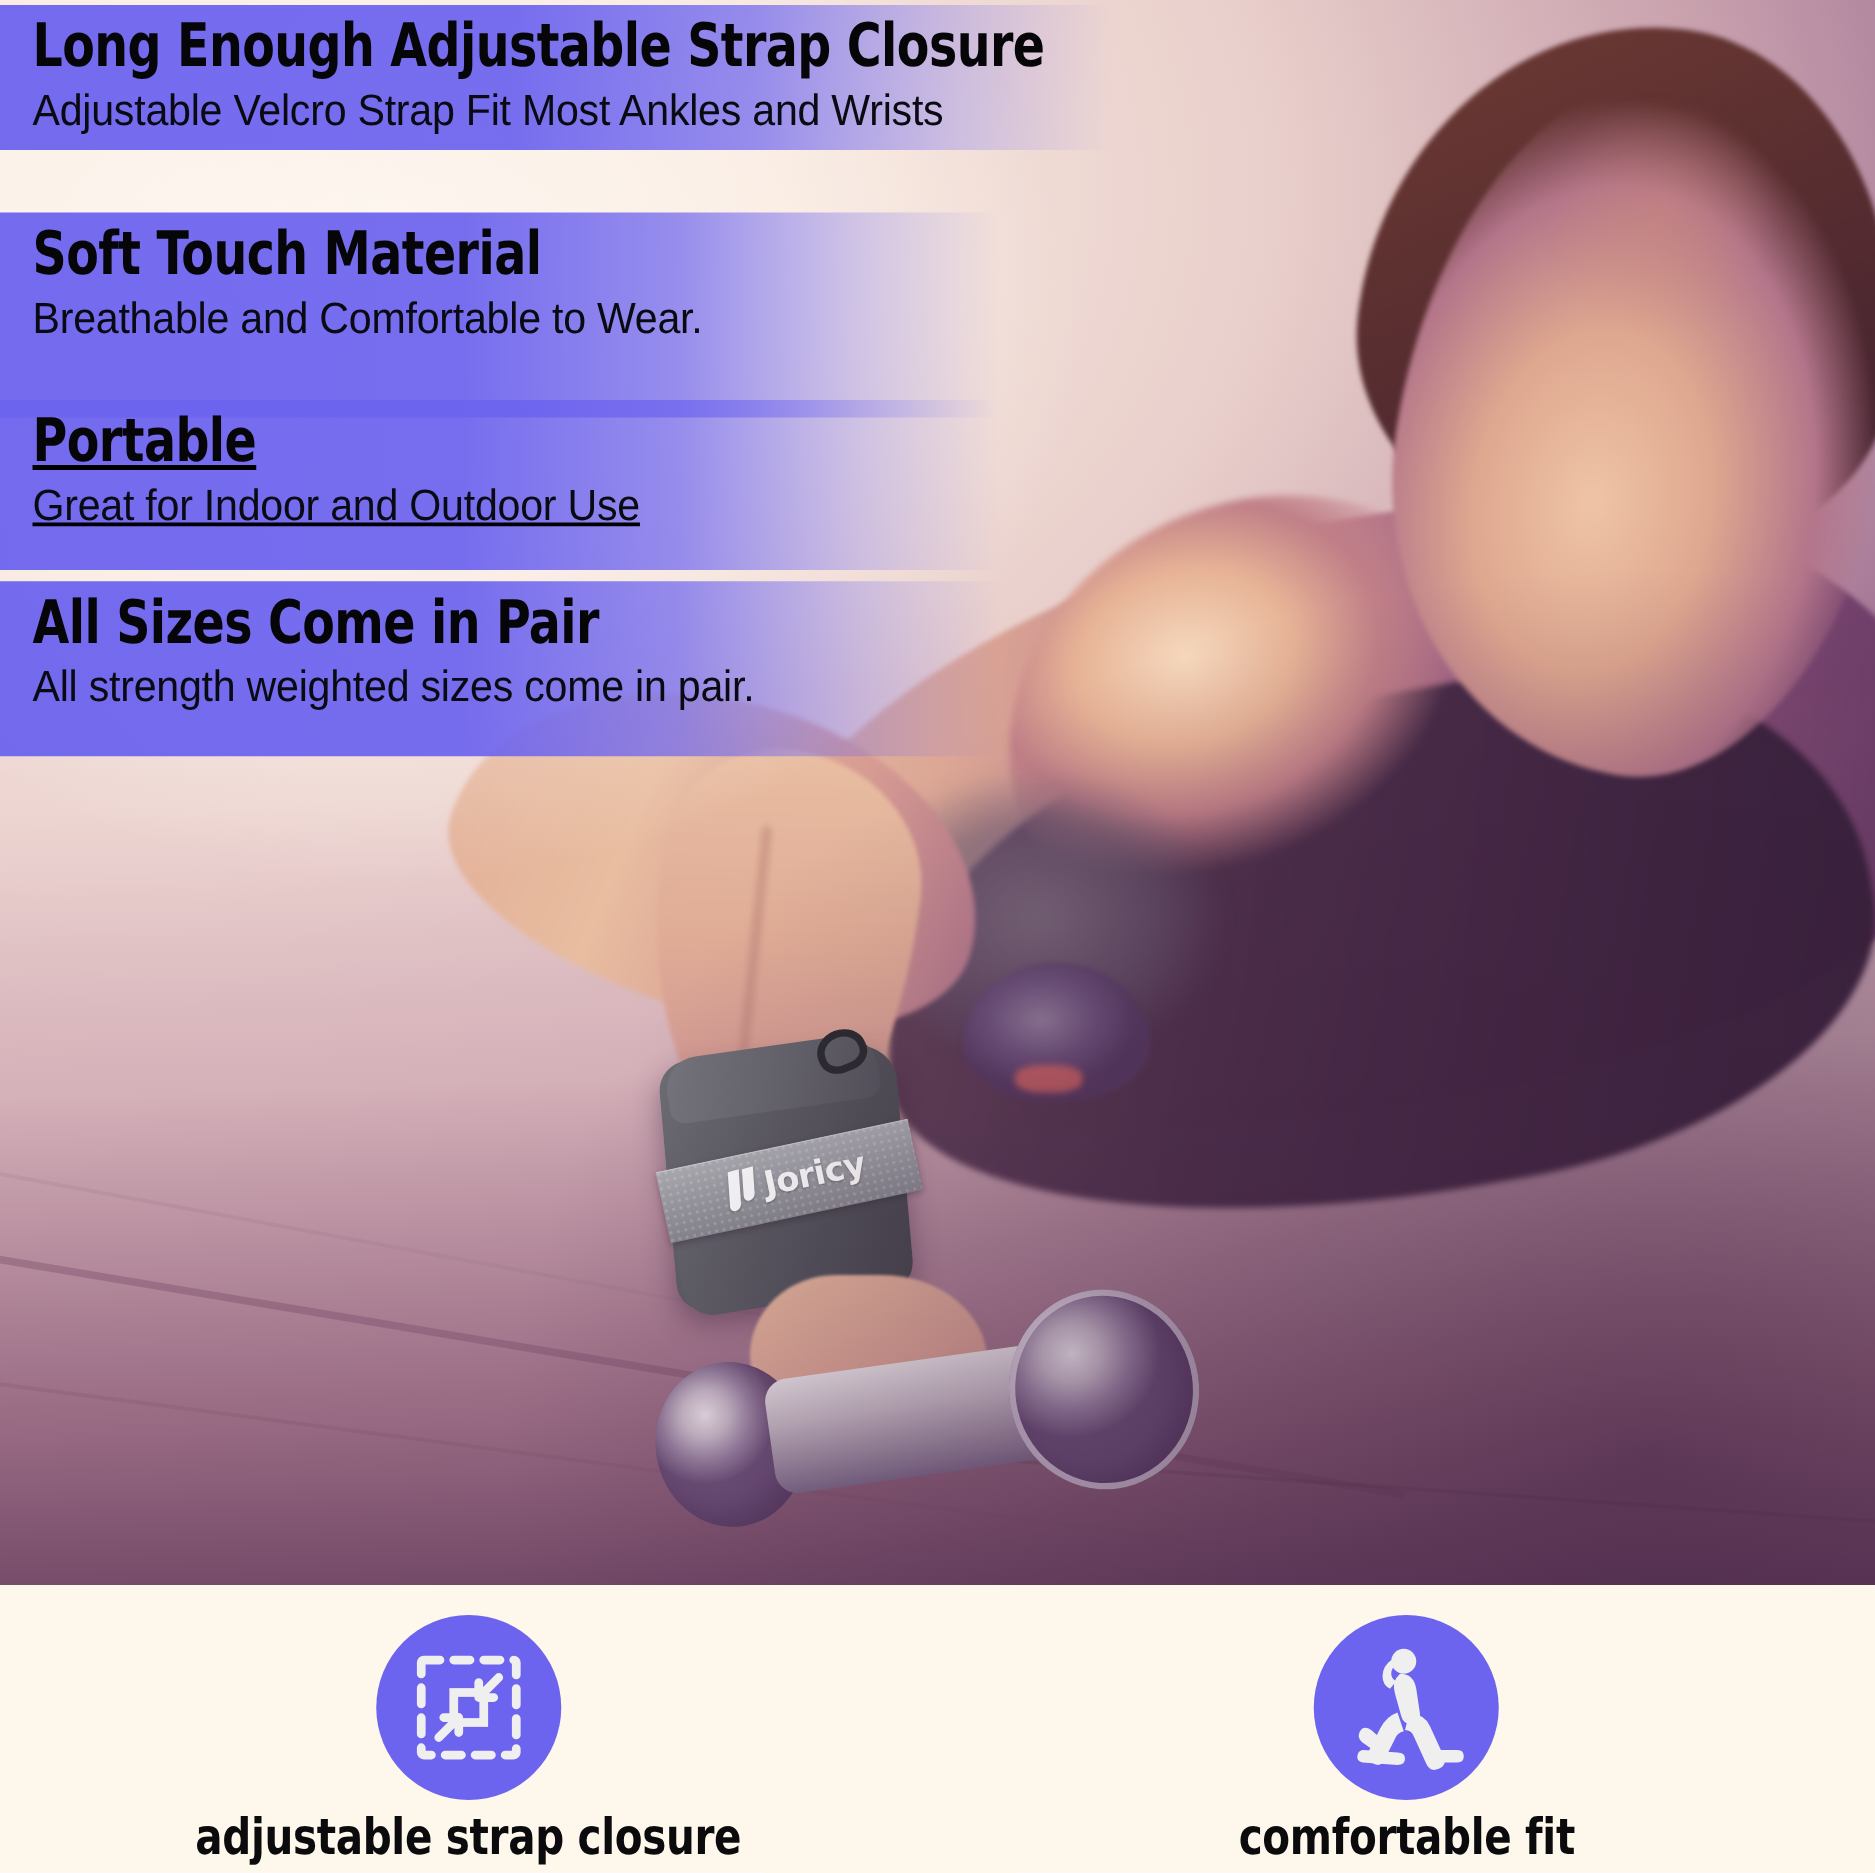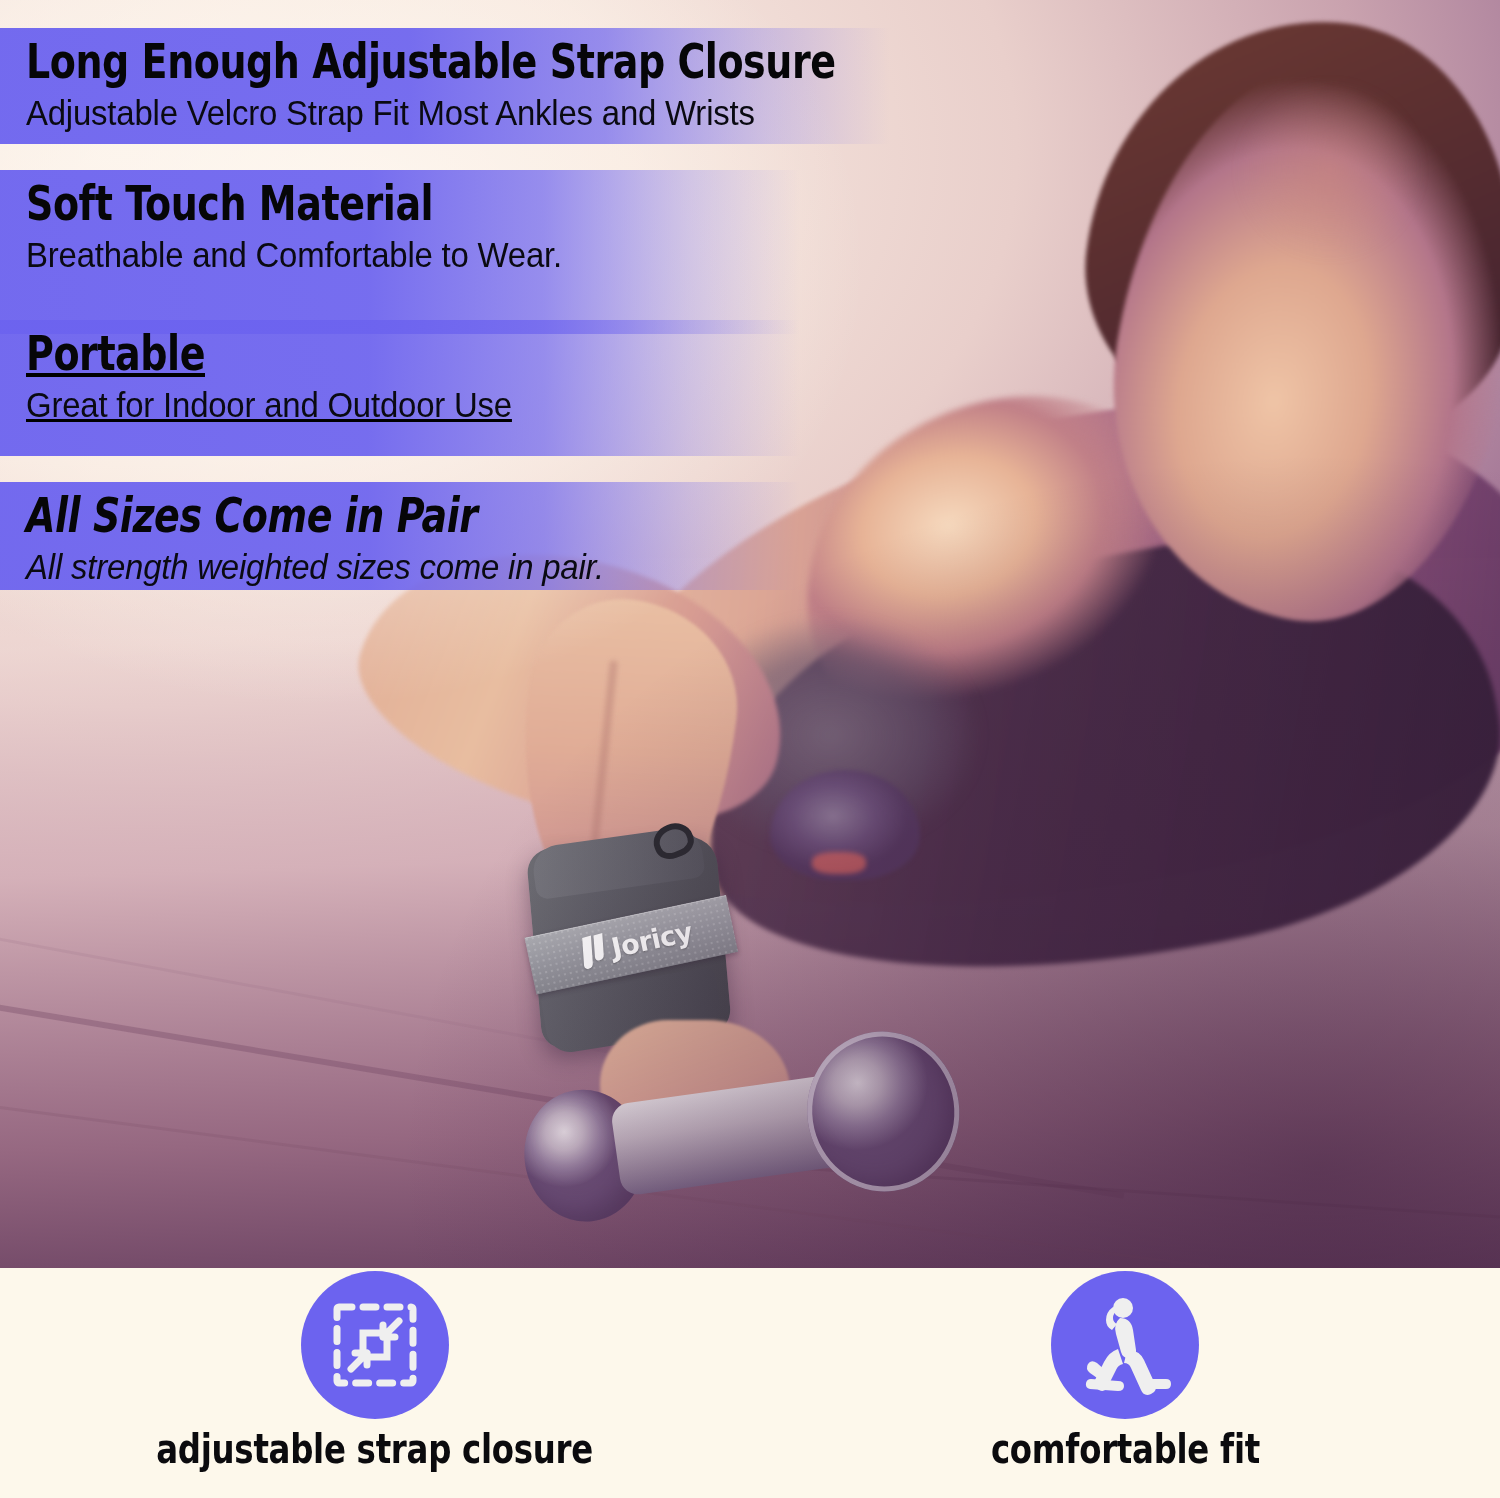--- a/index.html
+++ b/index.html
@@ -326,24 +326,24 @@
     position: absolute;
     left: 0;
     padding: 6px 0 10px 26px;
     background: linear-gradient(90deg,
                  rgba(108,99,239,0.95) 0%,
                  rgba(108,99,239,0.93) 46%,
                  rgba(108,99,239,0.70) 68%,
                  rgba(108,99,239,0.28) 86%,
                  rgba(108,99,239,0.0) 100%);
   }
-  .banner-1 { top: 28px;  height: 116px; width: 890px; }
+  .banner-1 { top: 4px;  height: 116px; width: 890px; }
   .banner-2 { top: 170px; height: 164px; width: 800px; }
   .banner-3 { top: 320px; height: 136px; width: 800px; text-decoration: underline; }
-  .banner-4 { top: 482px; height: 108px; width: 800px; font-style: italic; }
+  .banner-4 { top: 465px; height: 140px; width: 800px; }
 
   .b-title {
     margin: 0;
     color: #060608;
     font-family: "Liberation Sans Narrow", "DejaVu Sans Condensed", "Liberation Sans", sans-serif;
     font-weight: 700;
     font-size: 48px;
     line-height: 1.16;
     letter-spacing: -0.5px;
     transform: scaleX(0.88);
@@ -370,21 +370,21 @@
     width: 1500px; height: 230px;
     background: #FDF8EB;
     display: flex;
     align-items: flex-start;
   }
   .feature {
     flex: 1 1 0;
     display: flex;
     flex-direction: column;
     align-items: center;
-    padding-top: 3px;
+    padding-top: 24px;
   }
   .icon-circle {
     width: 148px; height: 148px;
     border-radius: 50%;
     background: #6C63EF;
     display: flex;
     align-items: center;
     justify-content: center;
     flex: none;
   }

